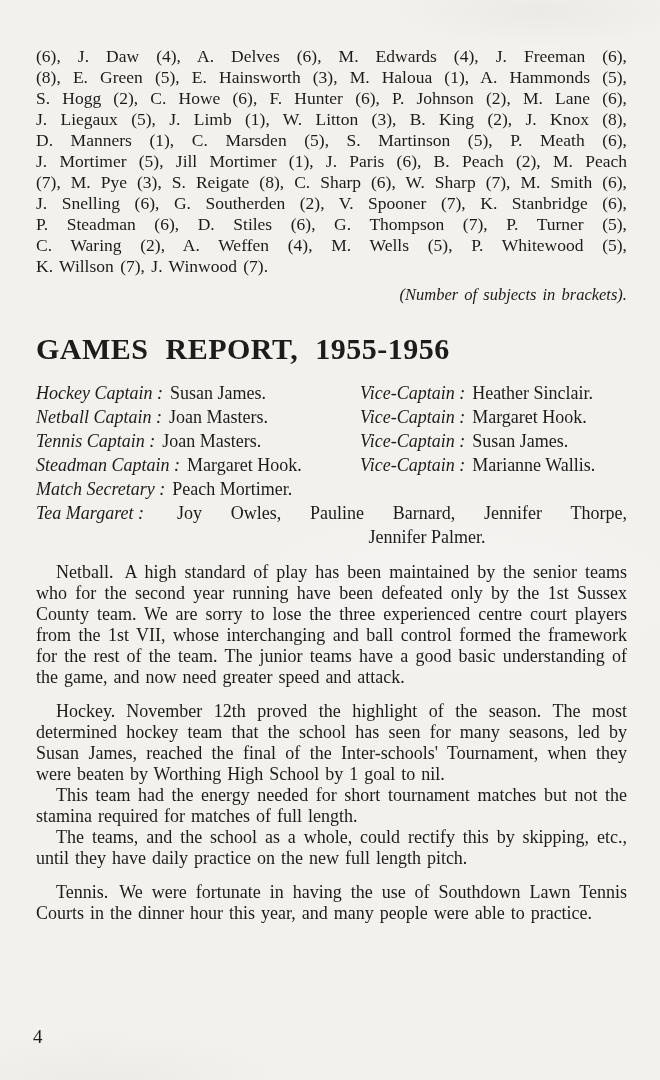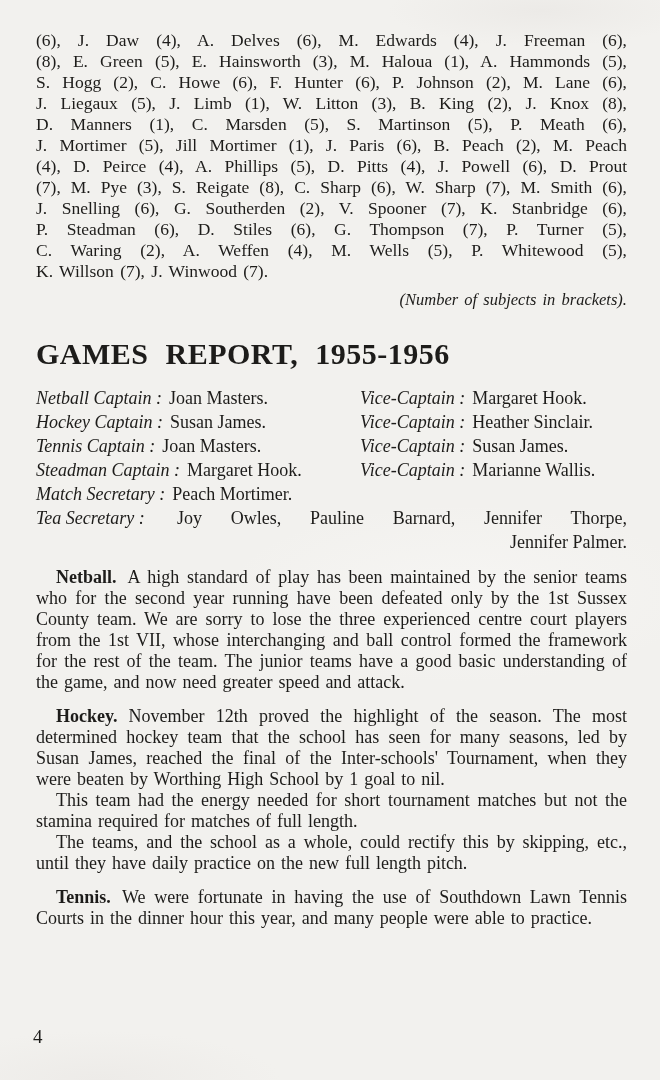--- a/index.html
+++ b/index.html
@@ -11,21 +11,21 @@
   .page{
     position:relative; width:660px; height:1080px; overflow:hidden;
     color:var(--ink,#1d1c1a);
     background:
       radial-gradient(ellipse 220px 50px at 82% 1%, #eceae7 0%, rgba(236,234,231,0) 70%),
       radial-gradient(ellipse 260px 70px at 15% 100%, #edebe8 0%, rgba(237,235,232,0) 70%),
       radial-gradient(ellipse 320px 120px at 70% 55%, #f6f5f3 0%, rgba(246,245,243,0) 75%),
       var(--paper,#f2f1ee);
   }
   .content{
-    position:absolute; left:36px; right:33px; top:30px;
+    position:absolute; left:36px; right:33px; top:46px;
   }
   
   .names{ font-size:17.5px; line-height:21px; word-spacing:2px; }
   .name-line{ text-align:justify; text-align-last:justify; white-space:normal; }
   .name-line:last-child{ text-align-last:left; }
   .note{
     margin-top:7px; text-align:right; font-style:italic;
     font-size:16.5px; line-height:21px; word-spacing:2px;
   }
   
@@ -36,75 +36,74 @@
   
   .captains{ margin-top:15px; }
   .cap-row{ display:flex; font-size:18px; line-height:24px; }
   .cap-left{ flex:0 0 324px; }
   .cap-right{ flex:1; }
   .role{ font-style:italic; margin-right:7px; }
   .tea-row{ display:flex; font-size:18px; line-height:24px; }
   .tea-role{ flex:0 0 116px; }
   .tea-names{ flex:1; padding-left:18px; }
   .tea-line1{ text-align:justify; text-align-last:justify; }
-  .tea-line2{ text-align:right; padding-left:50px; }
+  .tea-line2{ text-align:center; padding-left:50px; }
   
   .sections{ margin-top:9px; }
   .section{ margin-top:13px; }
   .para{
     margin:0; font-size:18px; line-height:21px; text-align:justify;
     text-indent:20px; word-spacing:1.5px;
   }
-  .shead{ font-weight:700; margin-right:11px; }
+  .shead{ font-weight:400; margin-right:11px; }
   .pagenum{
     position:absolute; left:33px; top:1026px; font-size:19px;
   }
 </style>
 </head>
 <body>
 
 <div class="page">
   <div class="content">
 
     <div class="names">
 
     <div class="name-line">(6), J. Daw (4), A. Delves (6), M. Edwards (4), J. Freeman (6),</div>
         <div class="name-line">(8), E. Green (5), E. Hainsworth (3), M. Haloua (1), A. Hammonds (5),</div>
         <div class="name-line">S. Hogg (2), C. Howe (6), F. Hunter (6), P. Johnson (2), M. Lane (6),</div>
         <div class="name-line">J. Liegaux (5), J. Limb (1), W. Litton (3), B. King (2), J. Knox (8),</div>
         <div class="name-line">D. Manners (1), C. Marsden (5), S. Martinson (5), P. Meath (6),</div>
         <div class="name-line">J. Mortimer (5), Jill Mortimer (1), J. Paris (6), B. Peach (2), M. Peach</div>
-        <div class="name-line">(4), D. Peirce (4), A. Phillips (5), D. Pitts (4), J. Powell (6), D. Prout</div>
         <div class="name-line">(7), M. Pye (3), S. Reigate (8), C. Sharp (6), W. Sharp (7), M. Smith (6),</div>
         <div class="name-line">J. Snelling (6), G. Southerden (2), V. Spooner (7), K. Stanbridge (6),</div>
         <div class="name-line">P. Steadman (6), D. Stiles (6), G. Thompson (7), P. Turner (5),</div>
         <div class="name-line">C. Waring (2), A. Weffen (4), M. Wells (5), P. Whitewood (5),</div>
         <div class="name-line">K. Willson (7), J. Winwood (7).</div>
       </div>
 
     <div class="note">(Number of subjects in brackets).</div>
 
     <h1 class="title">GAMES REPORT, 1955-1956</h1>
 
     <div class="captains">
 
     <div class="cap-row">
         <div class="cap-left">
+          <i class="role">Hockey Captain :</i><span class="nm">Susan James.</span>
+        </div>
+        <div class="cap-right">
+          <i class="role">Vice-Captain :</i><span class="nm">Heather Sinclair.</span>
+        </div>
+      </div>
+        <div class="cap-row">
+        <div class="cap-left">
           <i class="role">Netball Captain :</i><span class="nm">Joan Masters.</span>
         </div>
         <div class="cap-right">
           <i class="role">Vice-Captain :</i><span class="nm">Margaret Hook.</span>
-        </div>
-      </div>
-        <div class="cap-row">
-        <div class="cap-left">
-          <i class="role">Hockey Captain :</i><span class="nm">Susan James.</span>
-        </div>
-        <div class="cap-right">
-          <i class="role">Vice-Captain :</i><span class="nm">Heather Sinclair.</span>
         </div>
       </div>
         <div class="cap-row">
         <div class="cap-left">
           <i class="role">Tennis Captain :</i><span class="nm">Joan Masters.</span>
         </div>
         <div class="cap-right">
           <i class="role">Vice-Captain :</i><span class="nm">Susan James.</span>
         </div>
       </div>
@@ -118,21 +117,21 @@
       </div>
       </div>
 
     <div class="cap-row">
       <div class="cap-left">
         <i class="role">Match Secretary :</i><span class="nm">Peach Mortimer.</span>
       </div>
     </div>
 
     <div class="tea-row">
-      <i class="role tea-role">Tea Secretary :</i>
+      <i class="role tea-role">Tea Margaret :</i>
       <div class="tea-names">
         <div class="tea-line1">Joy Owles, Pauline Barnard, Jennifer Thorpe,</div>
         <div class="tea-line2">Jennifer Palmer.</div>
       </div>
     </div>
 
     <div class="sections">
 
     <div class="section">
         <p class="para lead">

